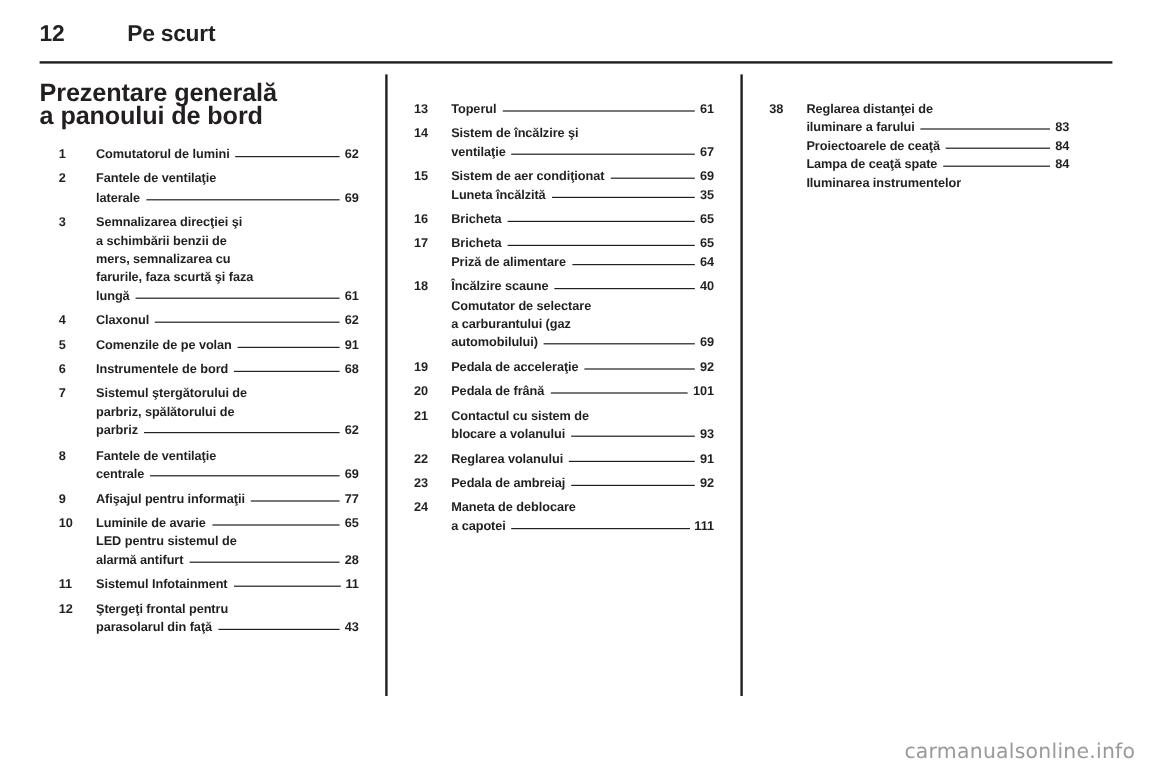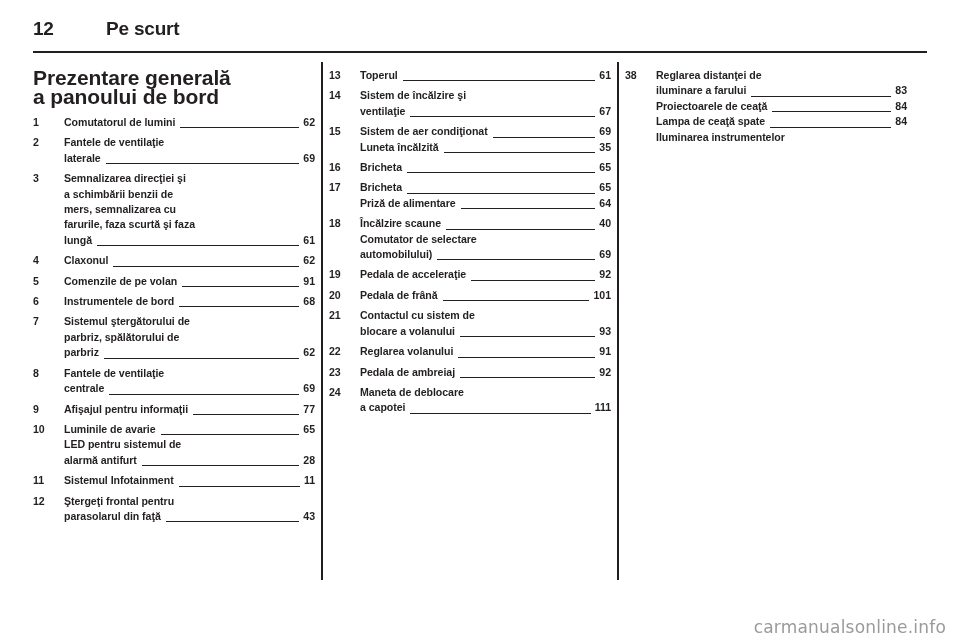--- a/index.html
+++ b/index.html
@@ -92,21 +92,21 @@
     font-size: 21px;
     font-weight: bold;
     line-height: 19px;
     letter-spacing: -0.1px;
     margin: 0 0 9px 0;
     color: #231f20;
   }
 
   
   .toc-list {
-    margin: 0;
+    margin: 16px;
     padding: 0;
     list-style: none;
   }
   .toc-entry {
     position: relative;
     margin-bottom: 5px;
     padding-left: 31px;
     font-size: 10.6px;
     font-weight: bold;
     line-height: 15.4px;
@@ -123,21 +123,21 @@
     top: 0;
     width: 26px;
     text-align: left;
     font-weight: bold;
   }
   .toc-lines {
     display: block;
   }
   .toc-line {
     display: flex;
-    align-items: flex-end;
+    align-items: flex-start;
     width: 100%;
   }
   .toc-text {
     white-space: nowrap;
     flex: 0 0 auto;
   }
   .toc-leader {
     flex: 1 1 auto;
     position: relative;
     min-width: 8px;
@@ -438,20 +438,23 @@
                 <span class="toc-page">40</span>
               </span>
             </span>
           </li>
           <li class="toc-entry sub">
             <span class="toc-num"></span>
             <span class="toc-lines">
               <span class="toc-line nolead">
                 <span class="toc-text">Comutator de selectare</span>
               </span>
+              <span class="toc-line nolead">
+                <span class="toc-text">a carburantului (gaz</span>
+              </span>
               <span class="toc-line">
                 <span class="toc-text">automobilului)</span>
                 <span class="toc-leader"></span>
                 <span class="toc-page">69</span>
               </span>
             </span>
           </li>
           <li class="toc-entry">
             <span class="toc-num">19</span>
             <span class="toc-lines">

